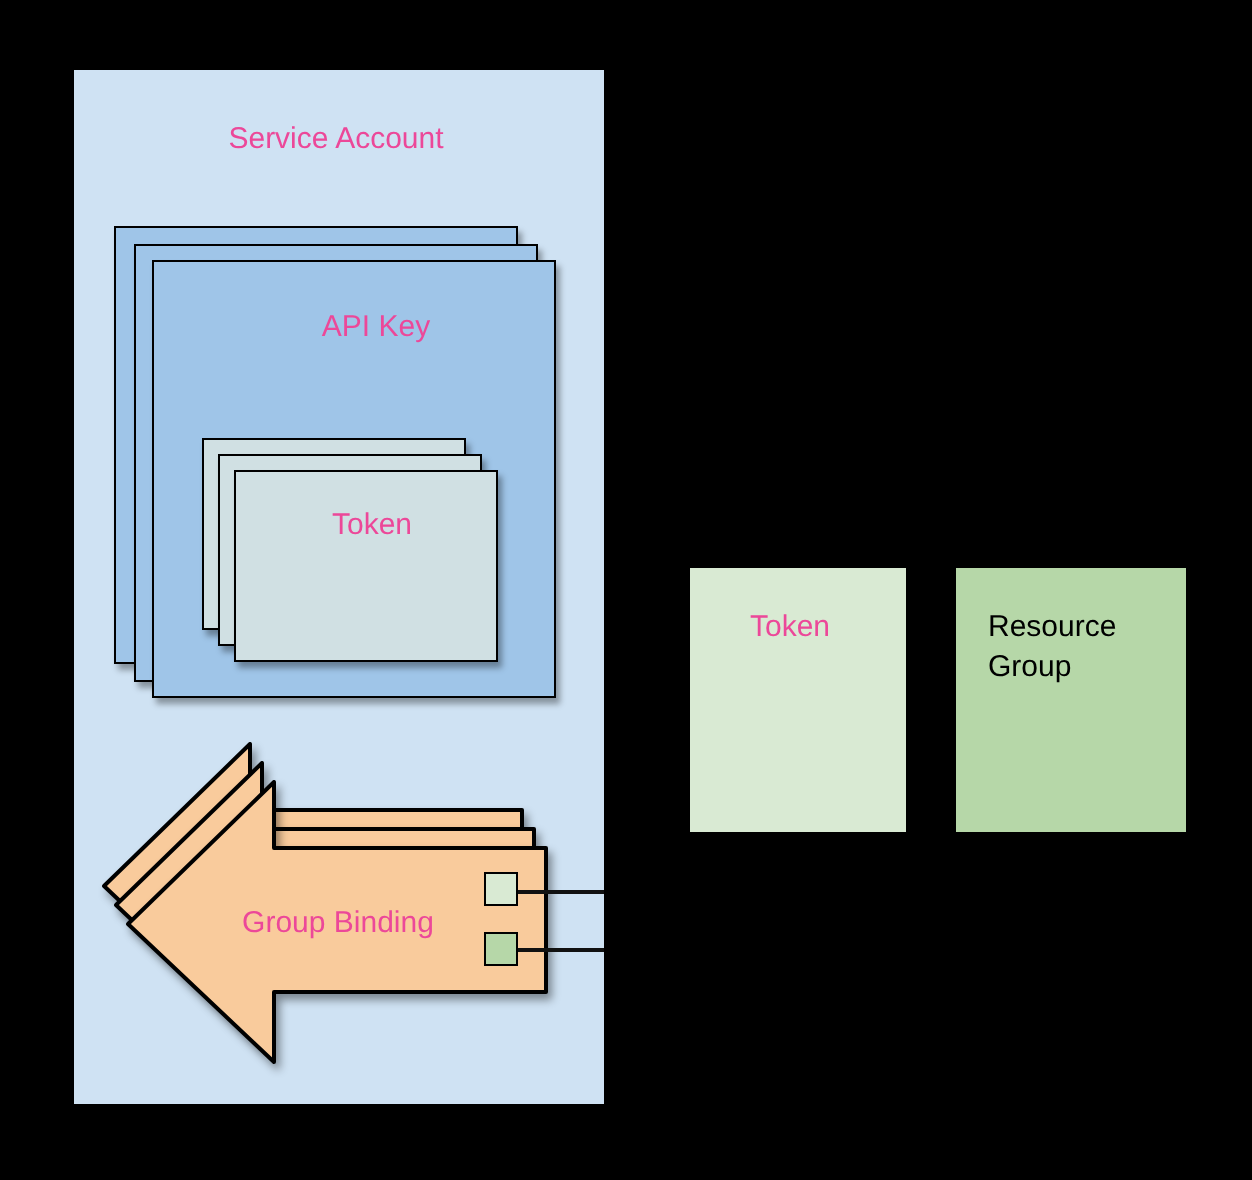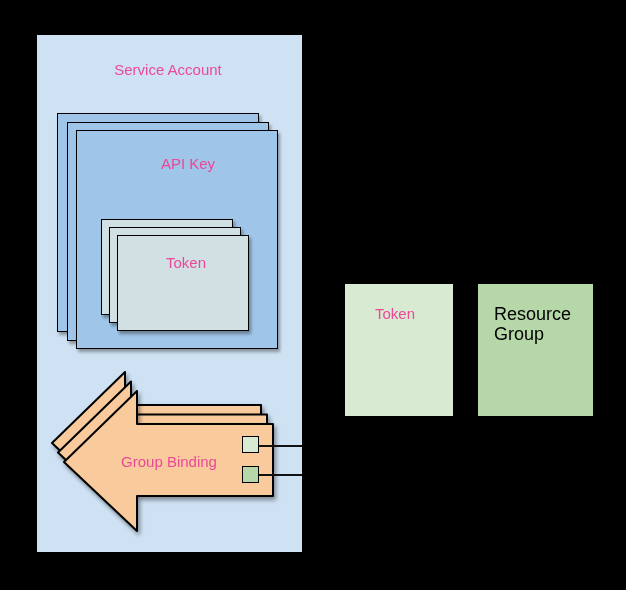--- a/index.html
+++ b/index.html
@@ -26,21 +26,21 @@
     position: absolute;
     transform: translate(-50%, -50%);
     font-size: 15px;
     line-height: 20px;
     color: #ec4899;
     white-space: nowrap;
     text-align: right;
   }
   .label-block {
     position: absolute;
-    font-size: 18px;
+    font-size: 15px;
     line-height: 20px;
     color: #000;
     white-space: pre-line;
     text-align: left;
   }
   .port {
     position: absolute;
     box-sizing: border-box;
     width: 17px;
     height: 17px;

